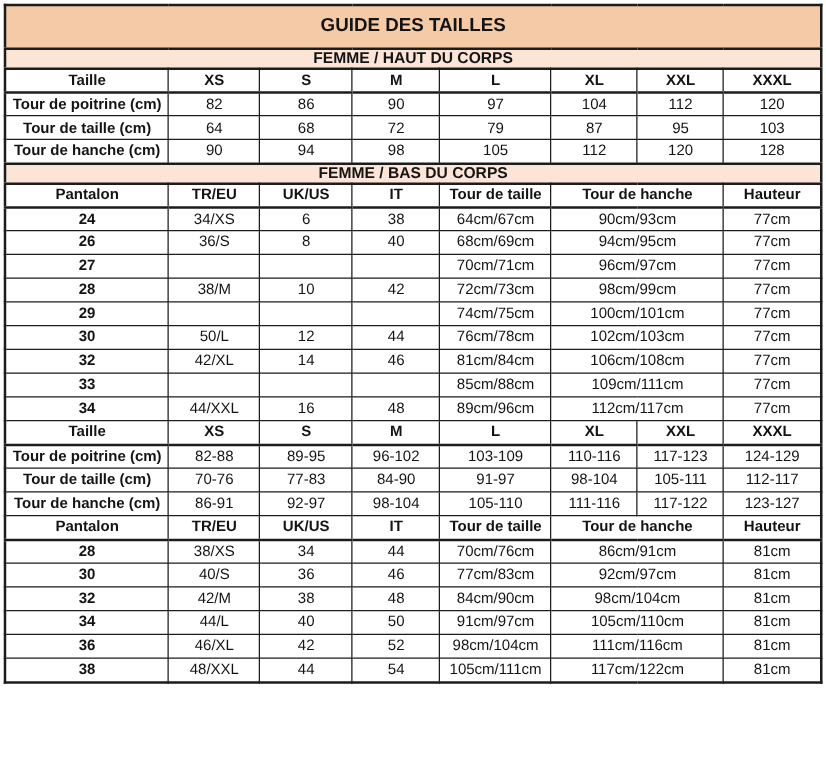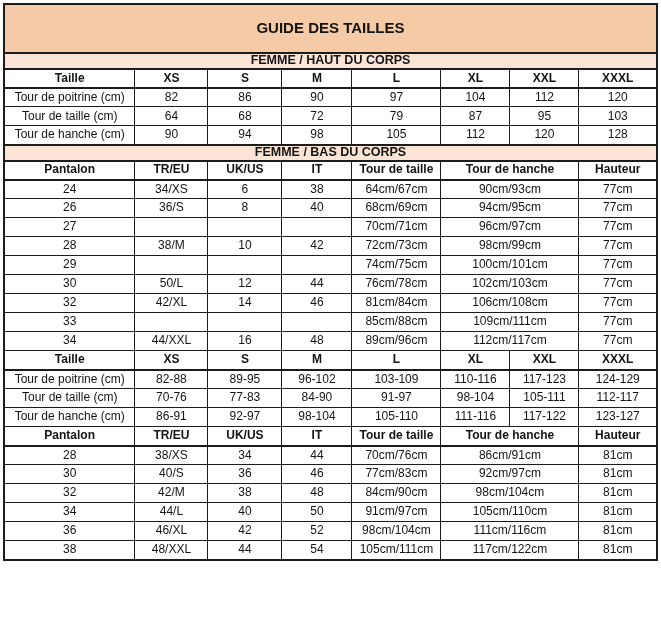--- a/index.html
+++ b/index.html
@@ -27,36 +27,36 @@
     height: 19px;
     padding: 0 2px;
     overflow: hidden;
     white-space: nowrap;
     line-height: 1.1;
   }
   tr.title-row td {
     background: var(--title-bg, #f5caa6);
     font-weight: bold;
     font-size: 15px;
-    height: 49px;
+    height: 35px;
     border-bottom: 2px solid var(--border, #1c1c1c);
   }
   tr.section-row td {
     background: var(--section-bg, #fce5d7);
     font-weight: bold;
     font-size: 12.5px;
     height: 14px;
     border-top: 2px solid var(--border, #1c1c1c);
     border-bottom: 2px solid var(--border, #1c1c1c);
   }
   tr.header-row td {
     font-weight: bold;
     border-bottom: 2px solid var(--border, #1c1c1c);
   }
-  td.row-label { font-weight: normal; }
+  td.row-label { font-weight: bold; }
 </style>
 </head>
 <body>
 
 <table class="size-guide">
   <colgroup>
     <col style="width:131px">
     <col style="width:73px">
     <col style="width:74px">
     <col style="width:70px">

